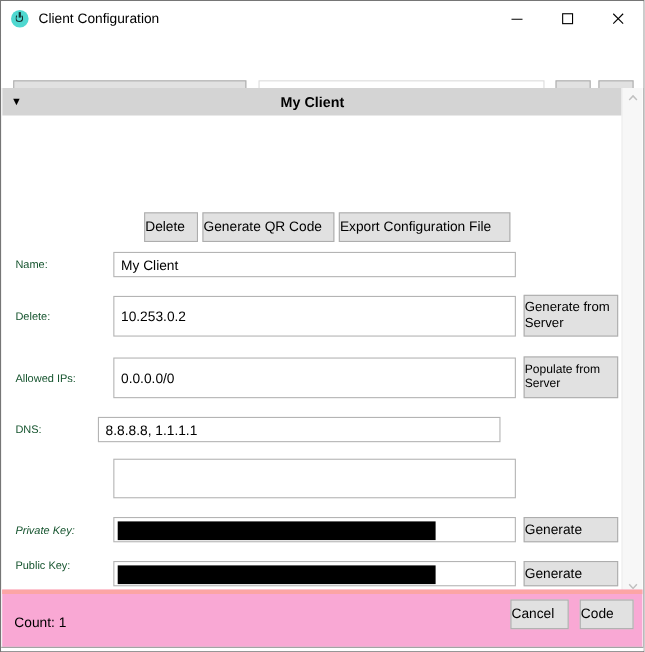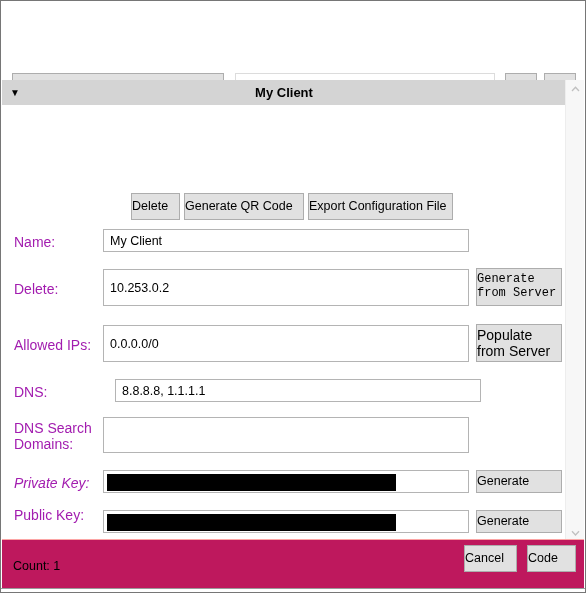--- a/index.html
+++ b/index.html
@@ -172,27 +172,27 @@
     color: #000;
     line-height: 1;
   }
   .panel-title {
     font-size: 13px;
     font-weight: bold;
     color: #000;
   }
   #delete-btn    { position:absolute; left:129px; top:113px; width:49px;  height:27px; }
   #qr-btn        { position:absolute; left:182px; top:113px; width:120px; height:27px; }
-  #export-btn    { position:absolute; left:306px; top:113px; width:145px; height:27px; }
+  #export-btn    { position:absolute; left:306px; top:113px; width:156px; height:27px; }
 
   
   .lbl {
     position: absolute;
-    font-size: 14px;
-    color: #a21caf;
+    font-size: 10px;
+    color: #14532d;
     left: 12px;
     line-height: 16px;
     white-space: pre-line;
   }
   .inp {
     position: absolute;
     box-sizing: border-box;
     border: 1px solid #b4b4b4;
     background: #ffffff;
     font-family: "Liberation Sans", sans-serif;
@@ -208,28 +208,28 @@
     background: #000000;
     left: 3px;
     top: 3px;
   }
 
   #name-lbl      { top:154px; }
   #name-inp      { left:101px; top:149px; width:366px; height:23px; }
 
   #address-lbl   { top:201px; }
   #address-inp   { left:101px; top:189px; width:366px; height:37px; }
-  #gen-server-btn{ position:absolute; left:474px; top:188px; width:86px; height:38px; font-size:12px; display:flex; align-items:center; justify-content:center;font-family:Liberation Mono, monospace; }
+  #gen-server-btn{ position:absolute; left:474px; top:188px; width:86px; height:38px; font-size:12px; display:flex; align-items:center; justify-content:center; }
 
   #allowed-lbl   { top:257px; }
   #allowed-inp   { left:101px; top:245px; width:366px; height:37px; }
-  #pop-server-btn{ position:absolute; left:474px; top:244px; width:86px; height:38px; font-size:14px; display:flex; align-items:center; justify-content:center; }
+  #pop-server-btn{ position:absolute; left:474px; top:244px; width:86px; height:38px; font-size:11px; display:flex; align-items:center; justify-content:center; }
 
   #dns-lbl       { top:304px; }
-  #dns-inp       { left:113px; top:299px; width:366px; height:23px; }
+  #dns-inp       { left:87px; top:299px; width:366px; height:23px; }
 
   #dnssearch-lbl { top:340px; }
   #dnssearch-inp { left:101px; top:337px; width:366px; height:36px; }
 
   #priv-lbl      { top:395px;font-style:italic; }
   #priv-inp      { left:101px; top:390px; width:366px; height:23px; }
   #priv-inp .redact { width:289px; height:17px; }
   #priv-gen      { position:absolute; left:474px; top:390px; width:86px; height:23px; }
 
   #pub-lbl       { top:427px; }
@@ -261,22 +261,22 @@
     left: 0; top: 17px;
     width: 19px;
     height: 0;
   }
 
   
   .footer {
     position: absolute;
     left: 1px; right: 1px; bottom: 1px;
     height: 51px;
-    background: #be185d;
-    border-top: 1px solid #fca5a5;
+    background: #f9a8d4;
+    border-top: 4px solid #fca5a5;
   }
   #count-lbl {
     position: absolute;
     left: 11px; top: 19px;
     font-size: 12.5px;
     color: #000;
   }
   #cancel-btn { position:absolute; left:462px; top:5px; width:53px; height:27px; }
   #save-btn   { position:absolute; left:525px; top:5px; width:49px; height:27px; }
 
@@ -286,20 +286,42 @@
     background: #ffffff;
     border-top: 1px solid #9a9a9a;
     box-sizing: border-box;
   }
 </style>
 </head>
 <body>
 
 <div id="app">
 
+  <div class="titlebar">
+    <div class="app-icon"></div>
+    <div class="title-text">Client Configuration</div>
+    <div class="wincontrols">
+      <div class="wb">
+        <svg width="12" height="12" viewBox="0 0 12 12">
+            <line x1="1" y1="6.5" x2="11" y2="6.5" stroke="#000" stroke-width="1"></line>
+          </svg>
+      </div>
+      <div class="wb">
+        <svg width="12" height="12" viewBox="0 0 12 12">
+            <rect x="1.5" y="1.5" width="9" height="9" fill="none" stroke="#000" stroke-width="1"></rect>
+          </svg>
+      </div>
+      <div class="wb">
+        <svg width="12" height="12" viewBox="0 0 12 12">
+            <line x1="1.5" y1="1.5" x2="10.5" y2="10.5" stroke="#000" stroke-width="1"></line>
+            <line x1="10.5" y1="1.5" x2="1.5" y2="10.5" stroke="#000" stroke-width="1"></line>
+          </svg>
+      </div>
+    </div>
+  </div>
 
   <div class="toolbar">
     <button class="btn" id="add-client">Add Client</button>
 
     <div id="filter-wrap">
       <input id="filter-input" type="text" placeholder="Filter" style="">
       <span class="search-icon">
         <svg width="14" height="14" viewBox="0 0 14 14">
           <circle cx="5.8" cy="5.8" r="4.1" fill="none" stroke="currentColor" stroke-width="1.2"></circle>
           <line x1="8.9" y1="8.9" x2="12.8" y2="12.8" stroke="currentColor" stroke-width="1.2"></line>
@@ -337,22 +359,20 @@
     <div class="inp" id="allowed-inp">
       <span>0.0.0.0/0</span>
     </div>
     <button class="btn" id="pop-server-btn">Populate from Server</button>
 
     <div class="lbl" id="dns-lbl">DNS:</div>
     <div class="inp" id="dns-inp">
       <span>8.8.8.8, 1.1.1.1</span>
     </div>
 
-    <div class="lbl" id="dnssearch-lbl">DNS Search
-Domains:</div>
     <div class="inp" id="dnssearch-inp">
       <span></span>
     </div>
 
     <div class="lbl" id="priv-lbl">Private Key:</div>
     <div class="inp" id="priv-inp">
       <span class="redact"></span>
     </div>
     <button class="btn" id="priv-gen">Generate</button>
 

